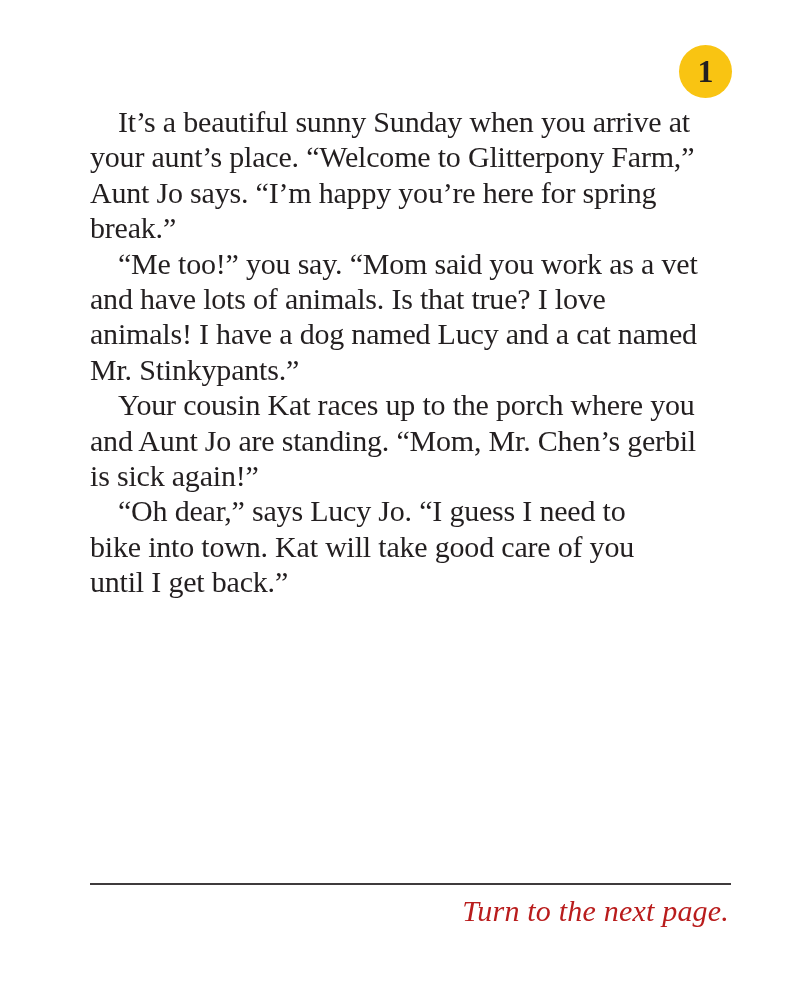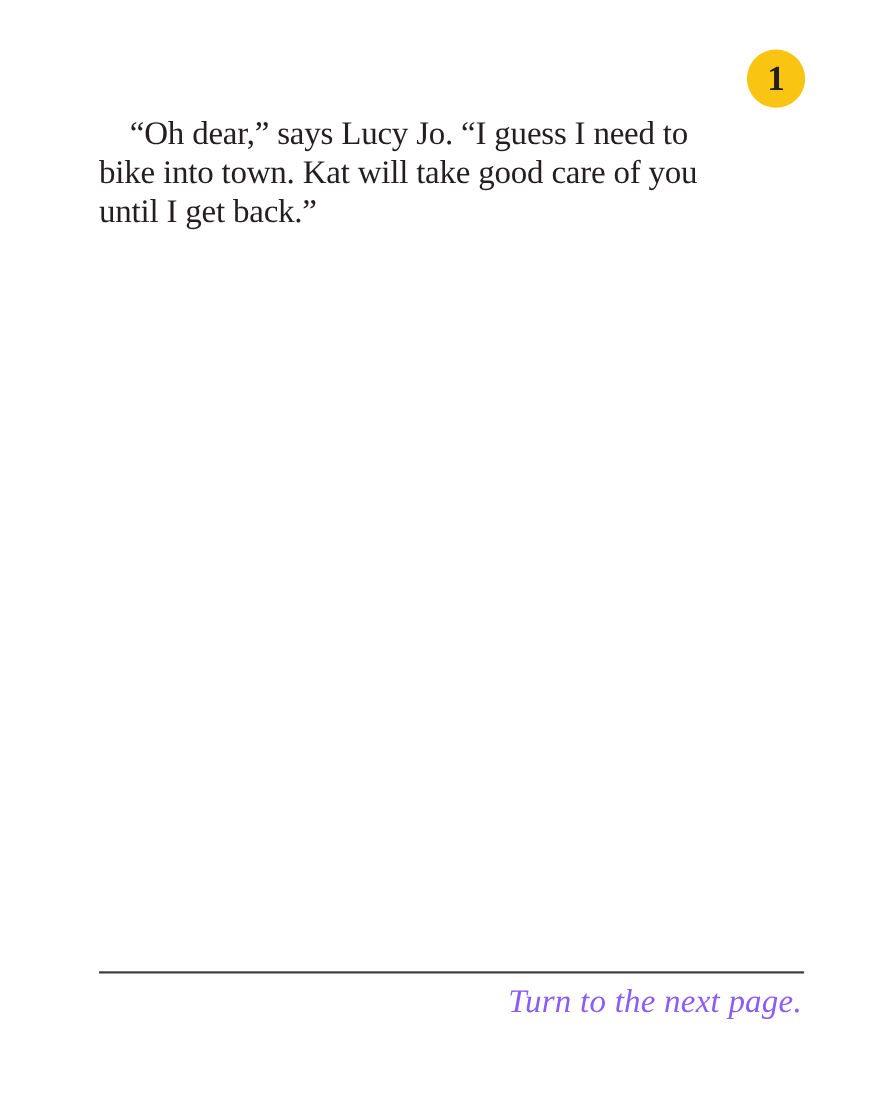--- a/index.html
+++ b/index.html
@@ -60,35 +60,46 @@
     width: 641px;
     height: 2px;
     background: #3f3b3c;
   }
   .footer-instruction {
     position: absolute;
     top: 894px;
     right: 62px;
     font-size: 30px;
     font-style: italic;
-    color: #8b5cf6;
+    color: #b91c1c;
     white-space: pre;
     letter-spacing: 0.2px;
   }
 </style>
 </head>
 <body>
 
 <div class="page">
 
   <div class="page-number-badge">
     <span class="num">1</span>
   </div>
 
   <div class="body-text">
+      <p><span>It’s a beautiful sunny Sunday when you arrive at
+your aunt’s place. “Welcome to Glitterpony Farm,”
+Aunt Jo says. “I’m happy you’re here for spring
+break.”</span></p>
+      <p><span>“Me too!” you say. “Mom said you work as a vet
+and have lots of animals. Is that true? I love
+animals! I have a dog named Lucy and a cat named
+Mr. Stinkypants.”</span></p>
+      <p><span>Your cousin Kat races up to the porch where you
+and Aunt Jo are standing. “Mom, Mr. Chen’s gerbil
+is sick again!”</span></p>
       <p><span>“Oh dear,” says Lucy Jo. “I guess I need to
 bike into town. Kat will take good care of you
 until I get back.”</span></p>
     </div>
 
   <div class="footer-divider"></div>
 
   <div class="footer-instruction">Turn to the next page.</div>
 
 </div>

